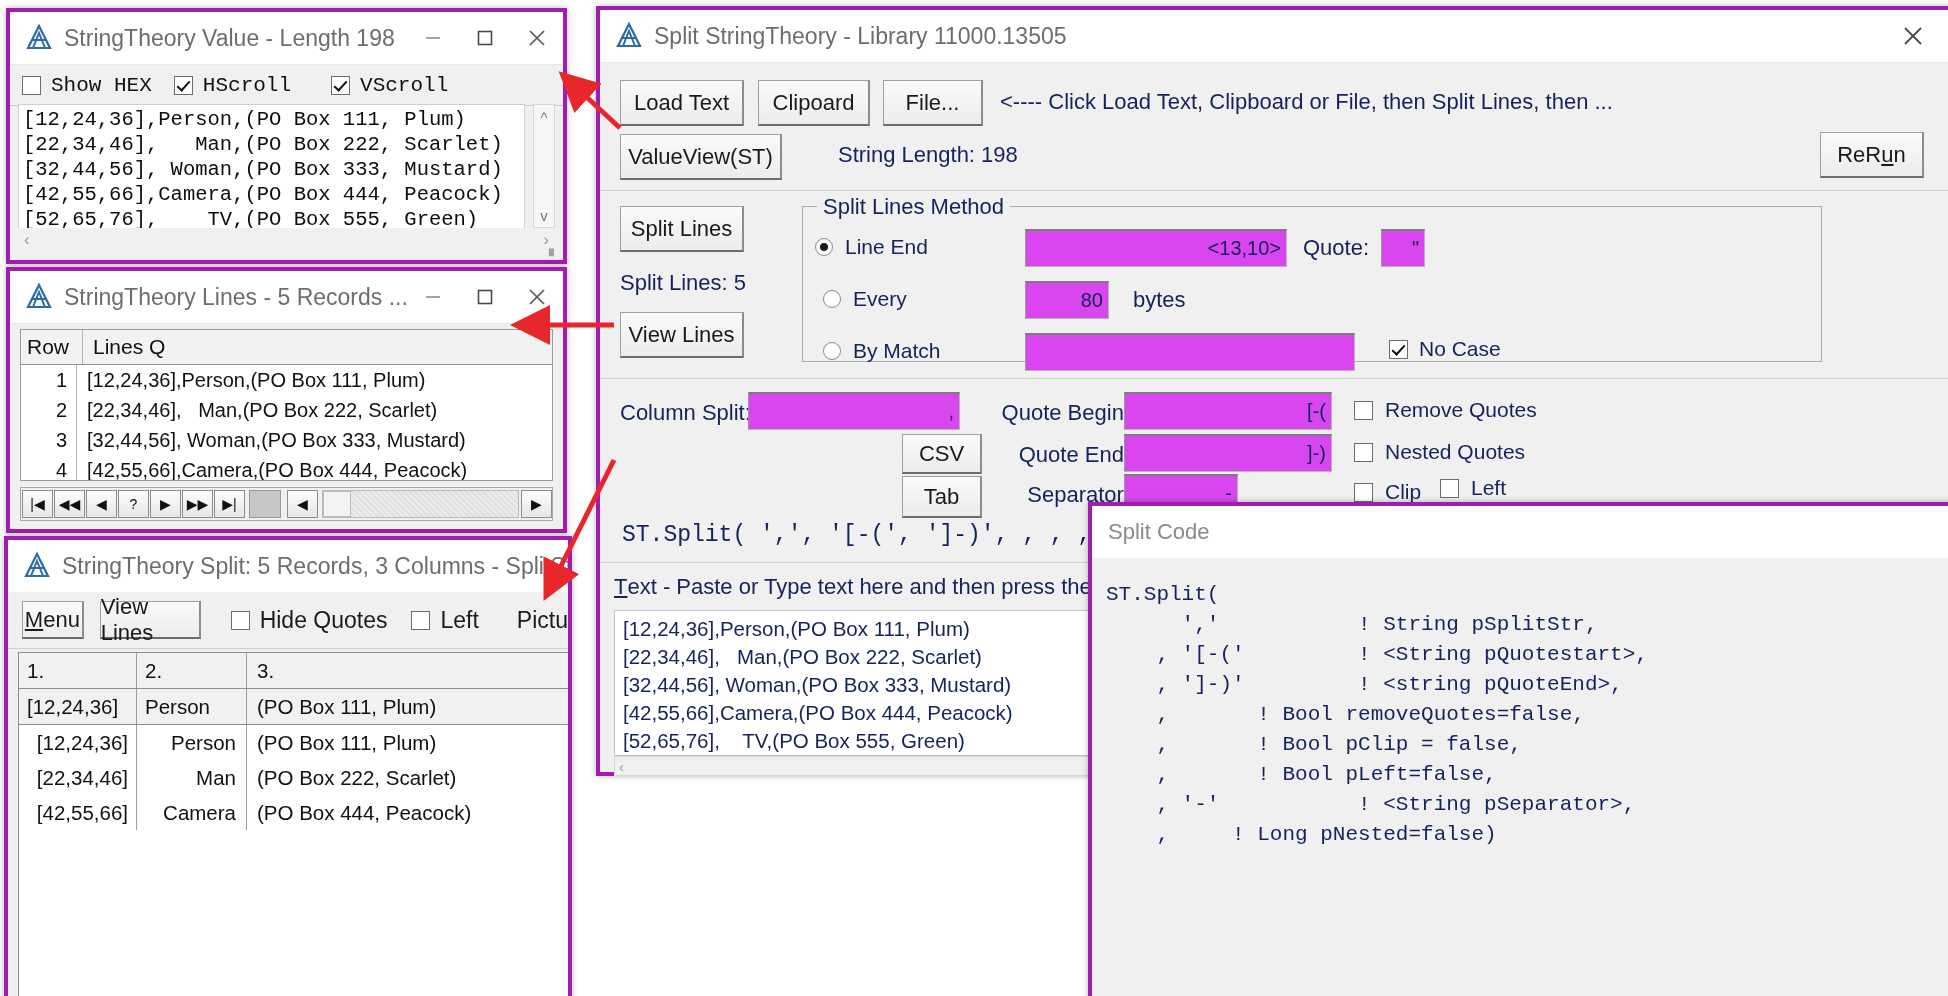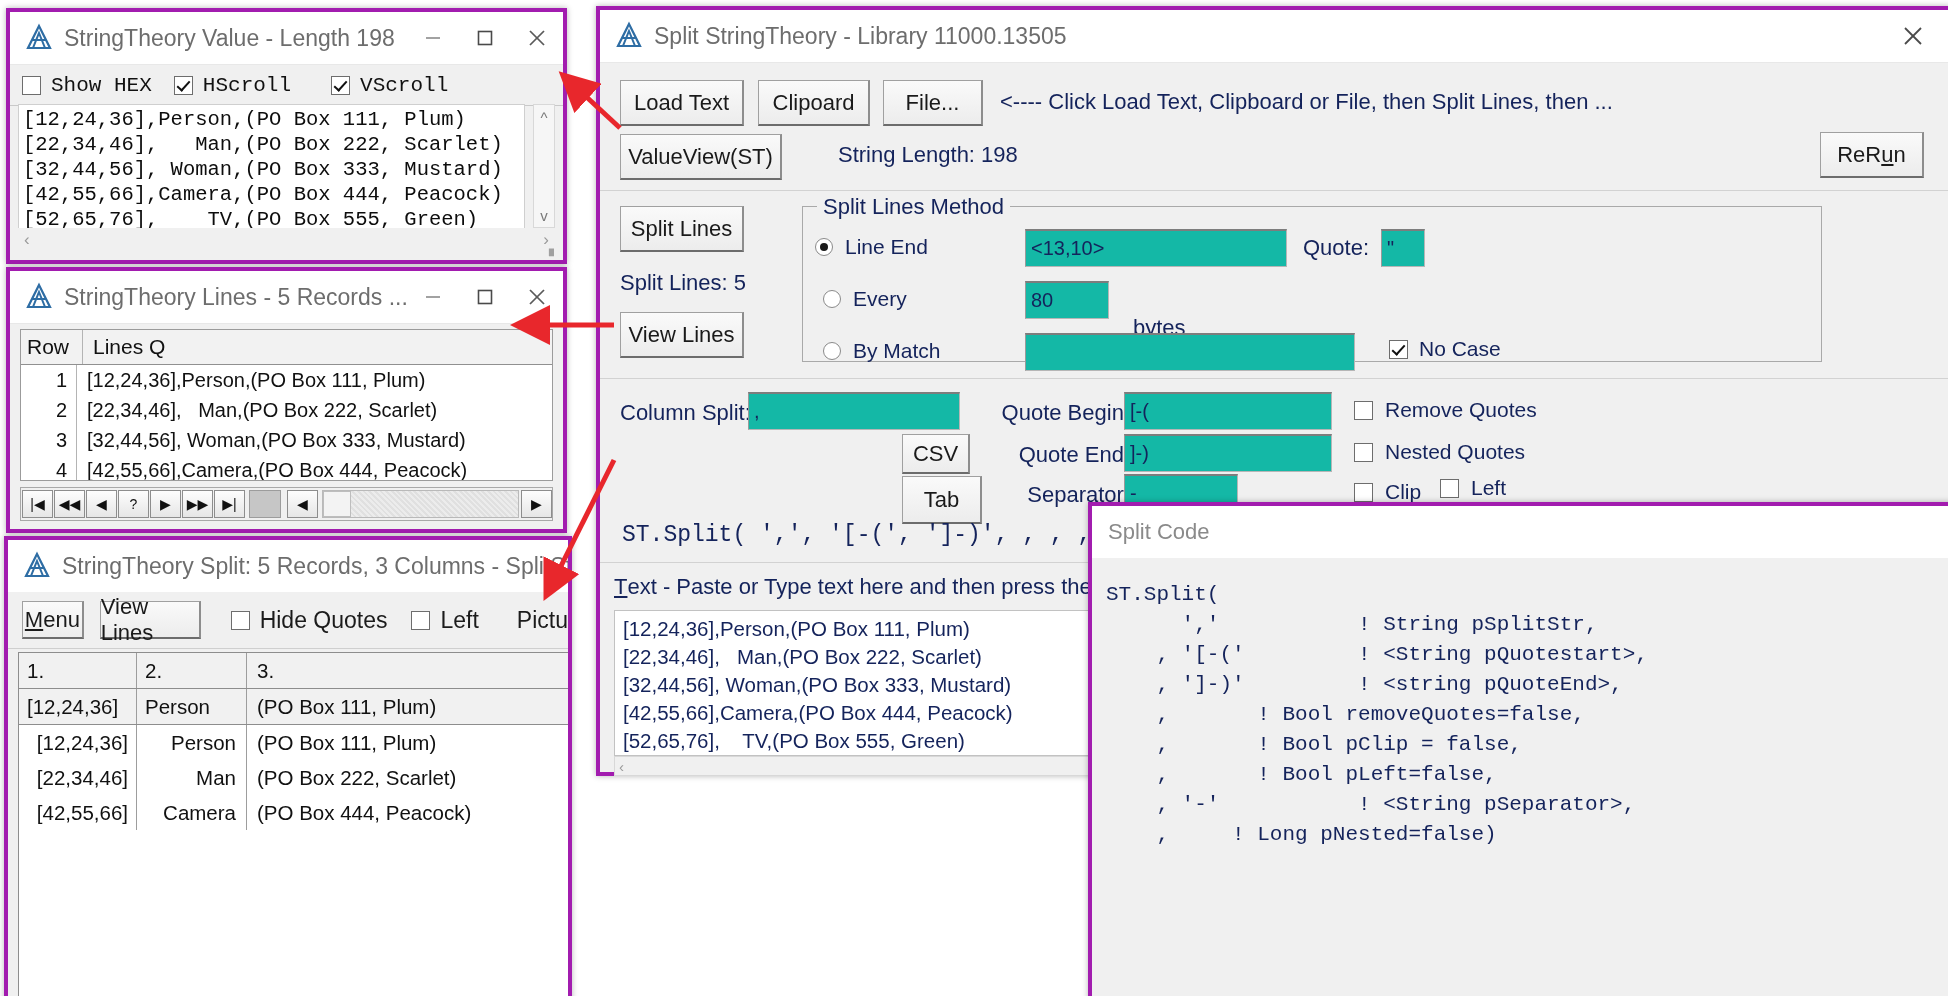--- a/index.html
+++ b/index.html
@@ -25,23 +25,23 @@
   
   .btn{
     background:linear-gradient(#fafafa,#ececec);
     border:1px solid #a0a0a0;
     border-bottom:2px solid #6c6c6c;
     border-right:2px solid #8d8d8d;
     font-family:"Liberation Sans",sans-serif;
     color:#1a1a1a;display:flex;align-items:center;justify-content:center;
     box-sizing:border-box;cursor:default;
   }
-  .txtbox{background:#14b8a6;border:1px solid #b6b6b6;border-top:2px solid #7d7d7d;
+  .txtbox{background:#d946ef;border:1px solid #b6b6b6;border-top:2px solid #7d7d7d;
           border-left:1px solid #9a9a9a;box-sizing:border-box;display:flex;align-items:center;
-          padding:0 5px;color:#14235b;font-size:20px;}
+          padding:0 5px;color:#14235b;font-size:20px;justify-content:flex-end;}
   .cb{width:19px;height:19px;border:1px solid #6d6d6d;background:#fff;box-sizing:border-box;
       position:relative;flex:0 0 auto;}
   .cb.checked:after{content:"";position:absolute;left:5px;top:1px;width:5px;height:11px;
       border:solid #111;border-width:0 2.6px 2.6px 0;transform:rotate(42deg);}
   .rb{width:18px;height:18px;border:1px solid #8a8a8a;border-radius:50%;background:#fff;
       box-sizing:border-box;position:relative;flex:0 0 auto;}
   .rb.checked:after{content:"";position:absolute;left:4px;top:4px;width:8px;height:8px;
       border-radius:50%;background:#1a1a1a;}
   .lbl{font-size:21px;color:#14235b;white-space:nowrap;}
   .lbl-d{font-size:21px;color:#1b1b1b;white-space:nowrap;}
@@ -377,21 +377,21 @@
       <span>"</span>
     </div>
 
     <div style="position:absolute;left:20px;top:80px;display:flex;align-items:center;gap:12px;">
       <span class="rb"></span>
       <span class="lbl">Every</span>
     </div>
     <div class="txtbox" style="position:absolute;left:222px;top:74px;width:84px;height:38px;">
       <span>80</span>
     </div>
-    <div style="position:absolute;left:330px;top:80px;font-size:22px;color:#14235b;margin-top:28px;">bytes</div>
+    <div style="position:absolute;left:330px;top:80px;font-size:22px;color:#14235b;">bytes</div>
 
     <div style="position:absolute;left:20px;top:132px;display:flex;align-items:center;gap:12px;">
       <span class="rb"></span>
       <span class="lbl">By Match</span>
     </div>
     <div class="txtbox" style="position:absolute;left:222px;top:126px;width:330px;height:38px;">
       <span></span>
     </div>
     <div style="position:absolute;left:580px;top:130px;display:flex;align-items:center;gap:11px;padding-left:6px;">
       <span class="cb checked"></span>
@@ -399,22 +399,22 @@
     </div>
   </div>
 
   <div class="m-sec" style="top:368px;"></div>
 
   <div style="position:absolute;left:20px;top:390px;font-size:22px;color:#14235b;">Column Split:</div>
   <div class="txtbox" style="position:absolute;left:148px;top:382px;width:212px;height:38px;">
     <span>,</span>
   </div>
 
-  <div class="btn" style="left:302px;top:424px;position:absolute;width:68px;height:40px;font-size:22px;">CSV</div>
-  <div class="btn" style="left:302px;top:466px;position:absolute;width:80px;height:48px;font-size:22px;">Tab</div>
+  <div class="btn" style="left:302px;top:424px;position:absolute;width:80px;height:40px;font-size:22px;">CSV</div>
+  <div class="btn" style="left:302px;top:466px;position:absolute;width:80px;height:42px;font-size:22px;">Tab</div>
 
   <div style="position:absolute;left:400px;top:390px;font-size:22px;color:#14235b;text-align:right;width:130px;">Quote Begin:</div>
   <div class="txtbox" style="position:absolute;left:524px;top:382px;width:208px;height:38px;">
     <span>[-(</span>
   </div>
   <div style="position:absolute;left:400px;top:432px;font-size:22px;color:#14235b;text-align:right;width:130px;">Quote End:</div>
   <div class="txtbox" style="position:absolute;left:524px;top:424px;width:208px;height:38px;">
     <span>]-)</span>
   </div>
   <div style="position:absolute;left:400px;top:472px;font-size:22px;color:#14235b;text-align:right;width:130px;">Separator:</div>

